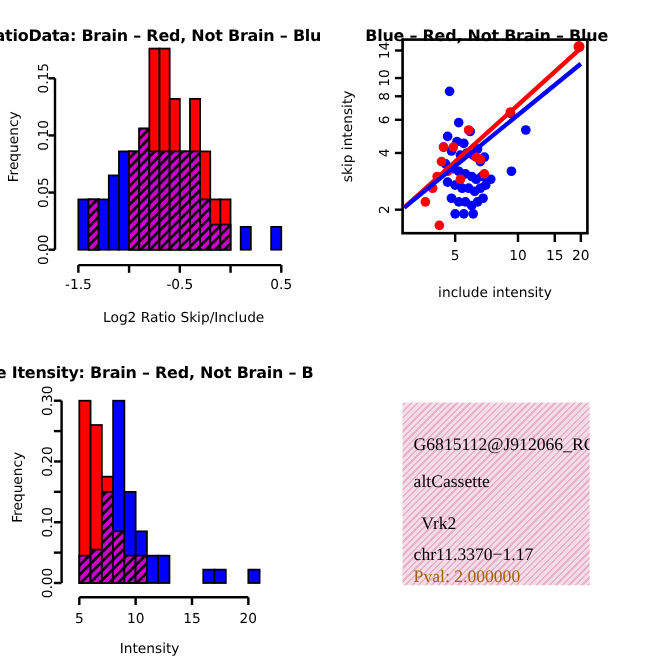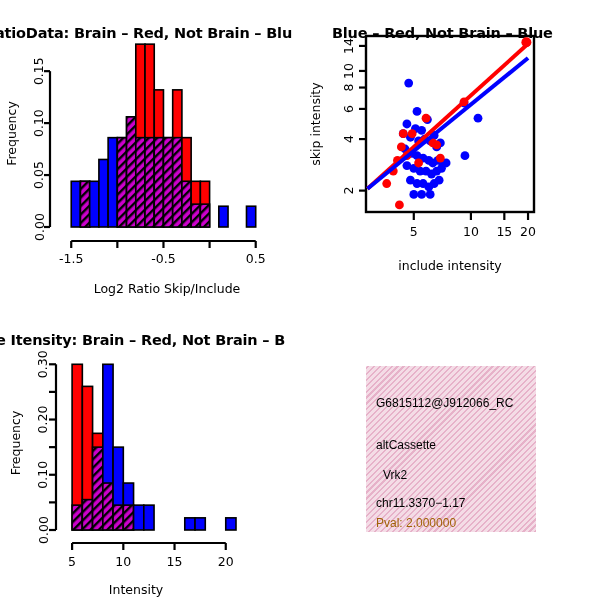--- a/index.html
+++ b/index.html
@@ -8,22 +8,22 @@
   .panel{position:absolute;}
   .ttl{position:absolute;font-weight:bold;font-size:14.5px;white-space:nowrap;
        letter-spacing:-0.2px;}
   svg{display:block;overflow:visible;}
   
   #info-panel{position:absolute;background:#f4dce6;}
   #info-panel .hatch{position:absolute;inset:0;
      background-image:
        repeating-linear-gradient(-45deg,rgba(228,170,196,.85) 0 1.5px,rgba(0,0,0,0) 1.5px 4.2px);}
   #info-panel .lines{position:absolute;inset:0;overflow:hidden;}
-  #info-panel .ln{position:absolute;white-space:nowrap;font-size:12px;
-       font-family:Liberation Sans, sans-serif;color:#000;}
+  #info-panel .ln{position:absolute;white-space:nowrap;font-size:16px;
+       font-family:Liberation Serif, serif;color:#000;}
   #info-panel .ln.pv{color:#a16207;}
 </style>
 </head>
 <body>
 
 <div class="panel" id="p-ratio" style="left:0;top:0;width:300px;height:310px;">
   <div class="ttl" style="left:-16px;top:25px;">RatioData: Brain – Red, Not Brain – Blu</div>
   <svg id="svg-ratio" width="300" height="285" style="position:absolute;left:0;top:22px;">
       <defs>
         <pattern id="r-magenta" width="6" height="6" patternUnits="userSpaceOnUse" patternTransform="rotate(45)">
@@ -240,18 +240,18 @@
       </g>
       <text x="136" y="264" text-anchor="middle" font-size="12.5" font-family="&quot;DejaVu Sans&quot;,&quot;Liberation Sans&quot;,sans-serif" fill="#000">Intensity</text>
       <text x="20" y="113" text-anchor="middle" font-size="12.5" transform="rotate(-90 20 113)" font-family="&quot;DejaVu Sans&quot;,&quot;Liberation Sans&quot;,sans-serif" fill="#000">Frequency</text>
     </svg>
 </div>
 
 <div id="info-panel" style="left:366px;top:366px;width:170px;height:166px;">
   <div class="hatch"></div>
   <div class="lines" id="info-lines">
       <div class="ln" style="left: 10px; top: 30px;">G6815112@J912066_RC</div>
-      <div class="ln" style="left: 10px; top: 72px;">altCassette</div>
+      <div class="ln" style="left: 10px; top: 64px;">altCassette</div>
       <div class="ln" style="left: 17px; top: 102px;">Vrk2</div>
       <div class="ln" style="left: 10px; top: 130px;">chr11.3370−1.17</div>
       <div class="ln pv" style="left: 10px; top: 150px;">Pval: 2.000000</div>
     </div>
 </div>
 
 </body></html>

